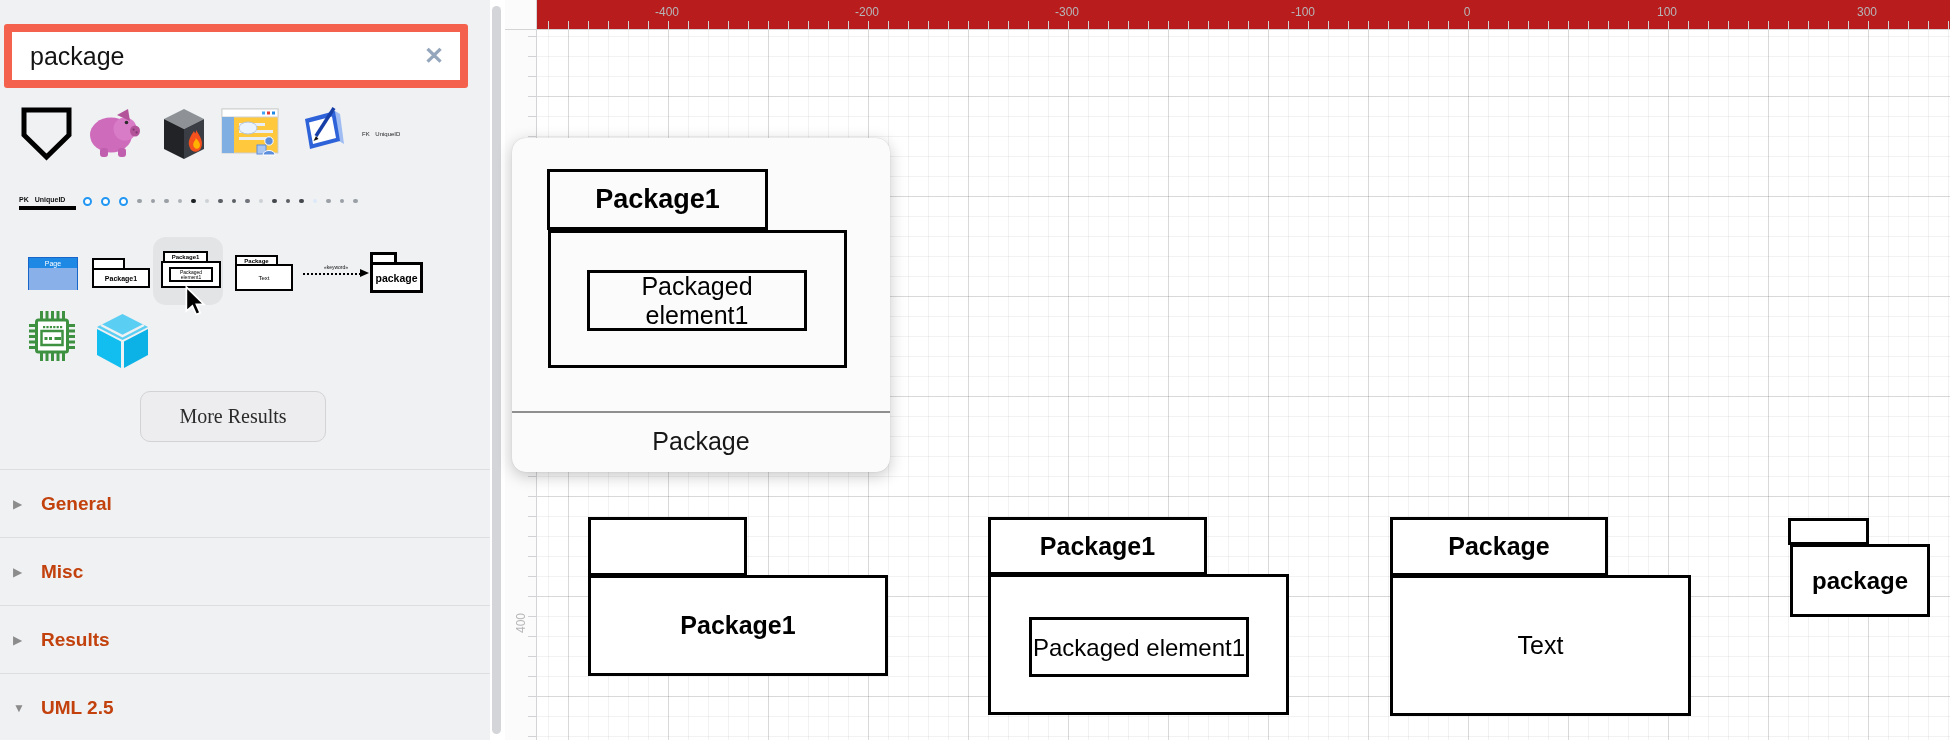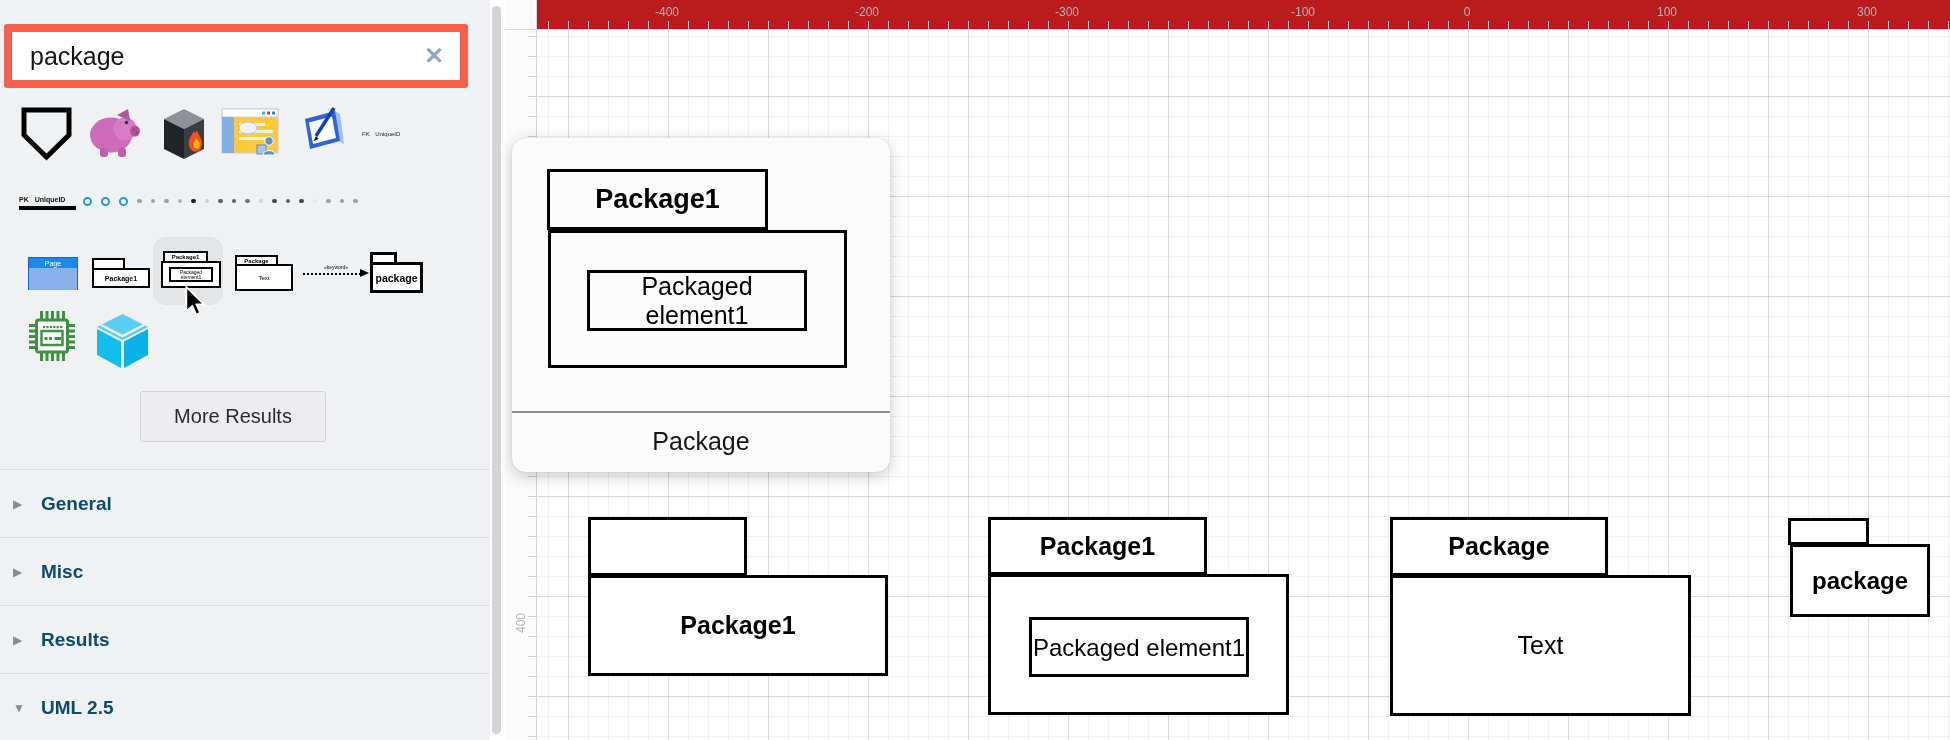--- a/index.html
+++ b/index.html
@@ -34,26 +34,26 @@
 
   .arrow-item { position:absolute; left:303px; top:264px; width:66px; height:20px; }
   .arrow-label { font-size:5px; color:#111; text-align:center; white-space:nowrap; }
   .arrow-line { position:relative; margin-top:3px; width:58px; border-top:2px dotted #000; }
   .arrow-line::after { content:""; position:absolute; right:-8px; top:-6px; border-left:9px solid #000; border-top:4.5px solid transparent; border-bottom:4.5px solid transparent; }
 
   .page-item { position:absolute; left:28px; top:257px; width:50px; height:33px; border:1px solid #1765C9; }
   .page-head { height:10px; background:#1E88E5; color:#fff; font-size:7px; display:flex; align-items:center; justify-content:center; }
   .page-body { height:22px; background:#89B0E8; }
 
-  .more-btn { position:absolute; left:140px; top:391px; width:186px; height:51px; background:#EDEDEF; border:1px solid #D3D3D5; border-radius:3px; font-family:Liberation Sans, sans-serif; font-size:20px; color:#2B2B2B; cursor:pointer; }
+  .more-btn { position:absolute; left:140px; top:391px; width:186px; height:51px; background:#EDEDEF; border:1px solid #D3D3D5; border-radius:10px; font-family:Liberation Serif, serif; font-size:20px; color:#2B2B2B; cursor:pointer; }
 
   .sections { position:absolute; left:0; top:469px; width:490px; }
   .section-row { height:68px; border-top:1px solid #DEDEE0; display:flex; align-items:center; padding-left:13px; cursor:pointer; }
   .chev { width:16px; font-size:12px; color:#8C8C8C; }
-  .section-label { font-size:19px; font-weight:600; color:#0c4a6e; margin-left:12px; }
+  .section-label { font-size:19px; font-weight:600; color:#c2410c; margin-left:12px; }
 
   .side-scrollbar { position:absolute; left:492px; top:6px; width:9px; height:728px; border-radius:5px; background:#D3D5D8; }
 
   
   .canvas { position:absolute; left:505px; top:0; width:1445px; height:740px; background:#fff; }
 
   .grid { position:absolute; left:32px; top:30px; right:0; bottom:0;
     background-image:
       linear-gradient(to right, rgba(0,0,0,0.10) 1px, transparent 1px),
       linear-gradient(to bottom, rgba(0,0,0,0.10) 1px, transparent 1px),

